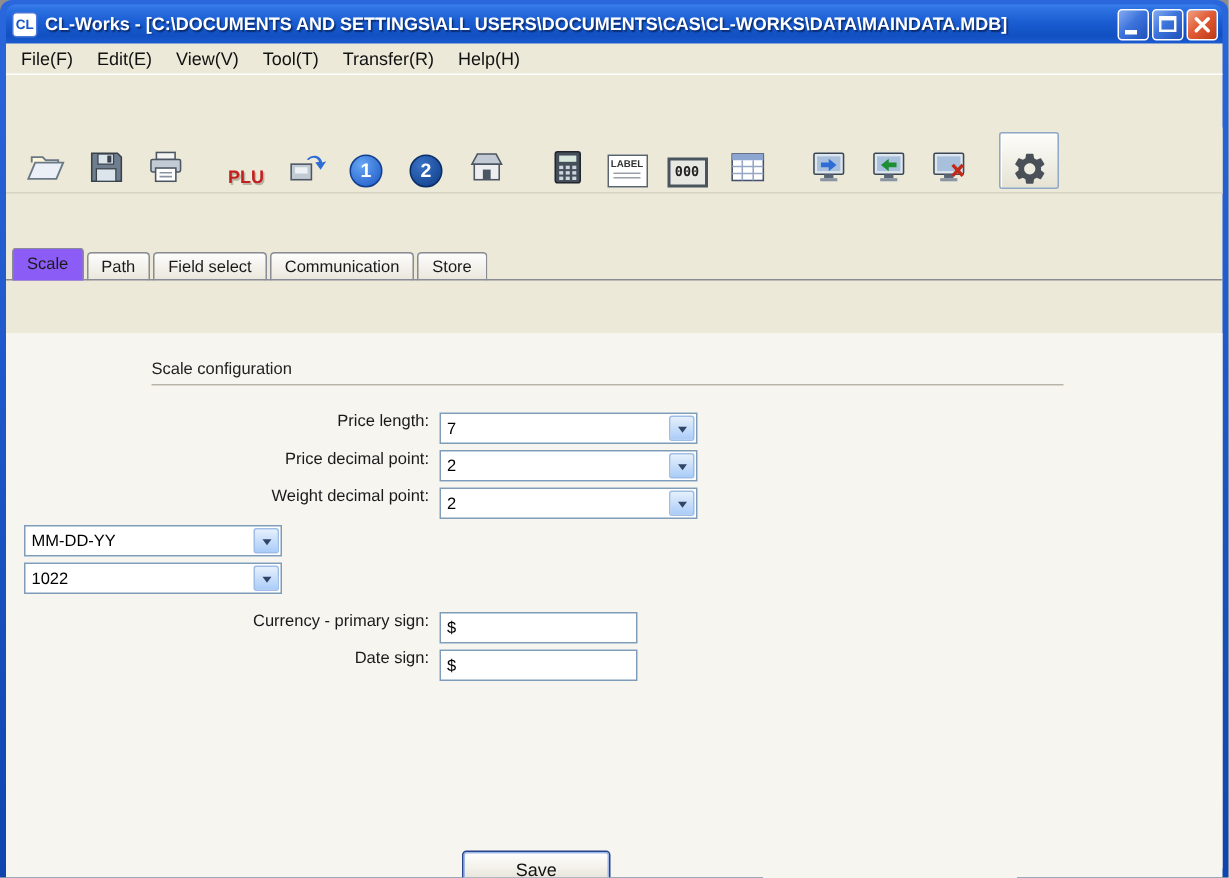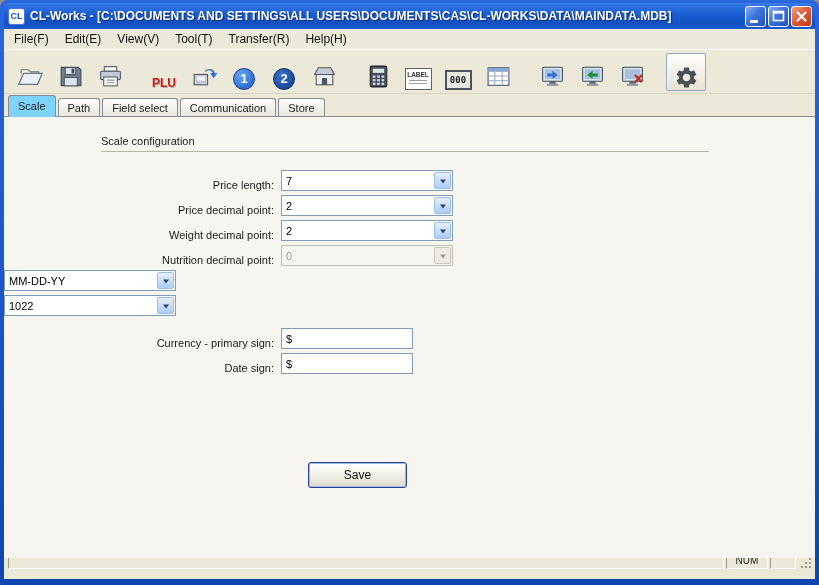--- a/index.html
+++ b/index.html
@@ -24,21 +24,21 @@
   }
   .title-text{
     flex:1;color:#FFFFFF;font-weight:bold;font-size:12px;white-space:nowrap;overflow:hidden;
     text-shadow:1px 1px 1px #0A2A6A;
   }
   .wbtn{width:21px;height:21px;border:1px solid #FFFFFF;border-radius:3px;margin-left:2px;
     display:flex;align-items:center;justify-content:center;padding:0;flex:none;cursor:default;}
   .wbtn.minmax{background:linear-gradient(135deg,#86ACF2 0%,#3D74DC 45%,#1E50B8 100%);}
   .wbtn.close{background:linear-gradient(135deg,#F0A080 0%,#E25C38 45%,#BC3812 100%);}
   
-  .window-body{height:550px;background:#ECE9D8;display:flex;flex-direction:column;}
+  .window-body{height:550px;background:#ECE9D8;display:flex;flex-direction:column;gap:35px;}
   .menubar{height:21px;display:flex;align-items:center;padding-left:2px;font-size:12px;color:#111;
     border-bottom:1px solid #FFFFFF;flex:none;}
   .menu-item{padding:3px 8px;}
   .toolbar{height:44px;display:flex;align-items:center;padding-left:6px;flex:none;
     border-bottom:1px solid #D8D4C4;background:#ECE9D8;}
   .tb-group{display:flex;margin-right:14px;}
   .tb-btn{width:40px;height:38px;display:flex;align-items:flex-end;justify-content:center;
     background:transparent;border:1px solid transparent;padding:0;}
   .tb-btn.active{border:1px solid #8FA8C8;border-radius:2px;background:linear-gradient(#FDFDFB,#E6E3D4);
     box-shadow:inset 1px 1px 0 #FFFFFF;}
@@ -52,27 +52,27 @@
   .label-icon i{display:block;width:18px;height:1px;background:#9AA0A8;margin-top:2px;}
   .counter-icon{width:27px;height:20px;background:#E8E8E2;border:2px solid #4A545E;display:flex;
     align-items:center;justify-content:center;font-size:9px;font-weight:bold;color:#222;
     font-family:"DejaVu Sans Mono",monospace;}
   
   .tabstrip{height:23px;display:flex;align-items:flex-end;padding-left:4px;position:relative;flex:none;}
   .tabstrip::after{content:"";position:absolute;left:0;right:0;bottom:0;height:1px;background:#898C95;z-index:1;}
   .tab{height:19px;line-height:18px;padding:0 9px;font-size:11px;color:#1A1A1A;
     background:linear-gradient(#FDFDFC,#E9E6DB);border:1px solid #898C95;border-bottom:none;
     border-radius:3px 3px 0 0;margin-right:2px;position:relative;z-index:0;}
-  .tab.active{height:22px;line-height:21px;background:#7dd3fc;z-index:2;}
+  .tab.active{height:22px;line-height:21px;background:#8b5cf6;z-index:2;}
   
   .content{position:relative;height:441px;background:#F6F5F0;flex:none;}
   .section{margin:18px 0 0 97px;width:608px;border-bottom:1px solid #B8B5A8;padding-bottom:4px;
     font-size:11px;color:#222;}
   .form{margin-top:18px;}
-  .row{display:flex;align-items:flex-end;height:21px;margin-bottom:4px;}
+  .row{display:flex;align-items:flex-start;height:21px;margin-bottom:4px;padding-left:12px;}
   .row .flabel{width:277px;text-align:right;padding-right:7px;font-size:11px;color:#1A1A1A;}
   .combo{width:172px;height:21px;border:1px solid #7F9DB9;background:#FFF;display:flex;
     align-items:center;font-size:11px;color:#000;}
   .combo .val{flex:1;padding:0 4px;overflow:hidden;white-space:nowrap;}
   .combo .arrow{width:17px;height:17px;margin:1px;border:1px solid #9EBEE8;border-radius:2px;
     background:linear-gradient(#E6F0FC,#AACCF8);display:flex;align-items:center;justify-content:center;flex:none;}
   .combo .arrow::after{content:"";width:0;height:0;border:3.5px solid transparent;
     border-top:4.5px solid #30456A;transform:translateY(2.5px);}
   .combo.disabled{border-color:#C0BEB2;background:#F6F5F0;}
   .combo.disabled .val{color:#9C9A8C;}
@@ -287,27 +287,20 @@
           </div>
         </div>
         <div class="row">
           <span class="flabel">Weight decimal point:</span>
           <div class="combo">
             <span class="val">2</span>
             <span class="arrow"></span>
           </div>
         </div>
         <div class="row">
-          <span class="flabel">Nutrition decimal point:</span>
-          <div class="combo disabled">
-            <span class="val">0</span>
-            <span class="arrow"></span>
-          </div>
-        </div>
-        <div class="row">
           <div class="combo">
             <span class="val">MM-DD-YY</span>
             <span class="arrow"></span>
           </div>
         </div>
         <div class="row">
           <div class="combo">
             <span class="val">1022</span>
             <span class="arrow"></span>
           </div>

